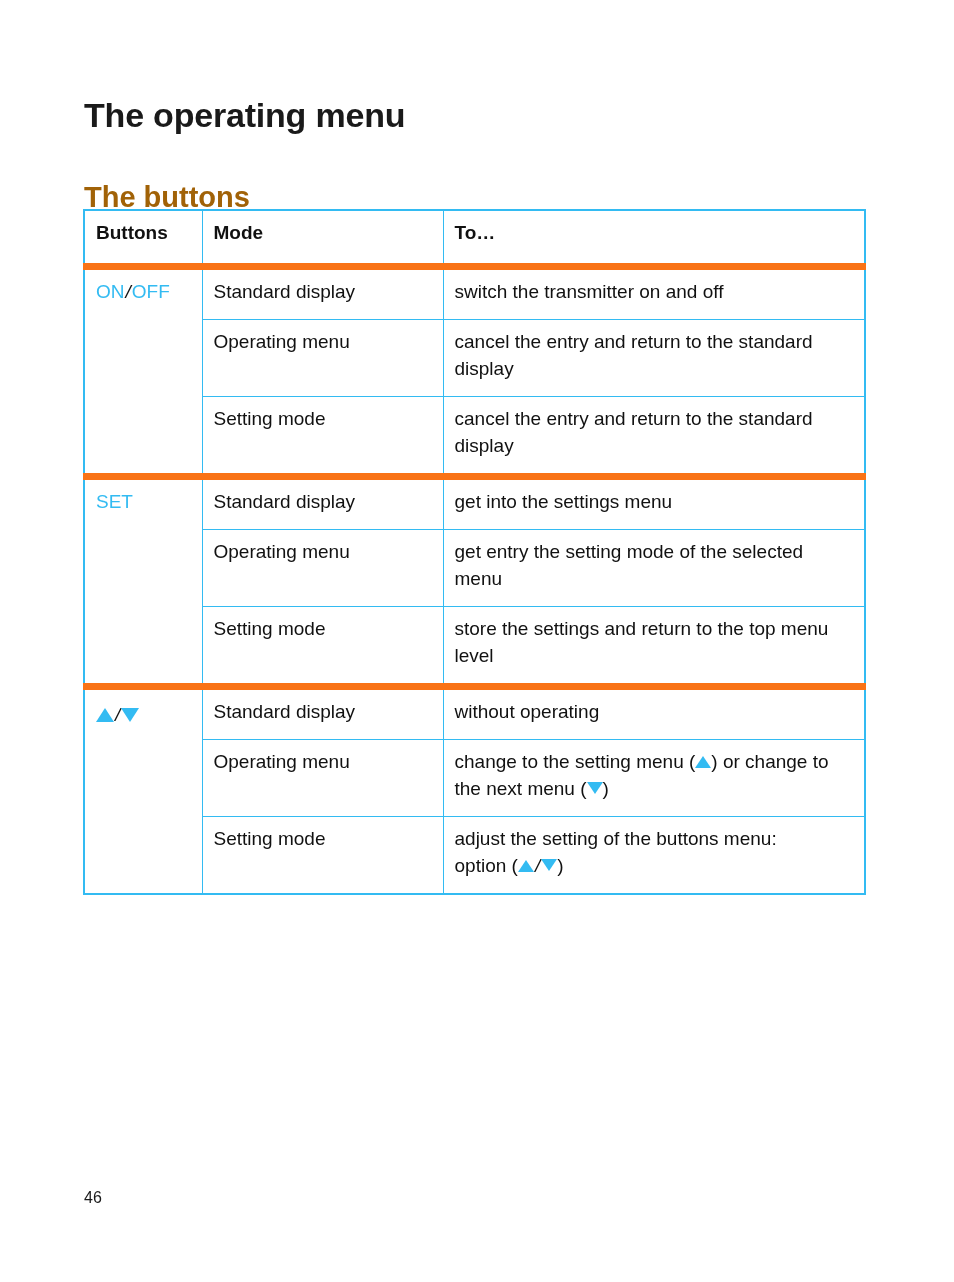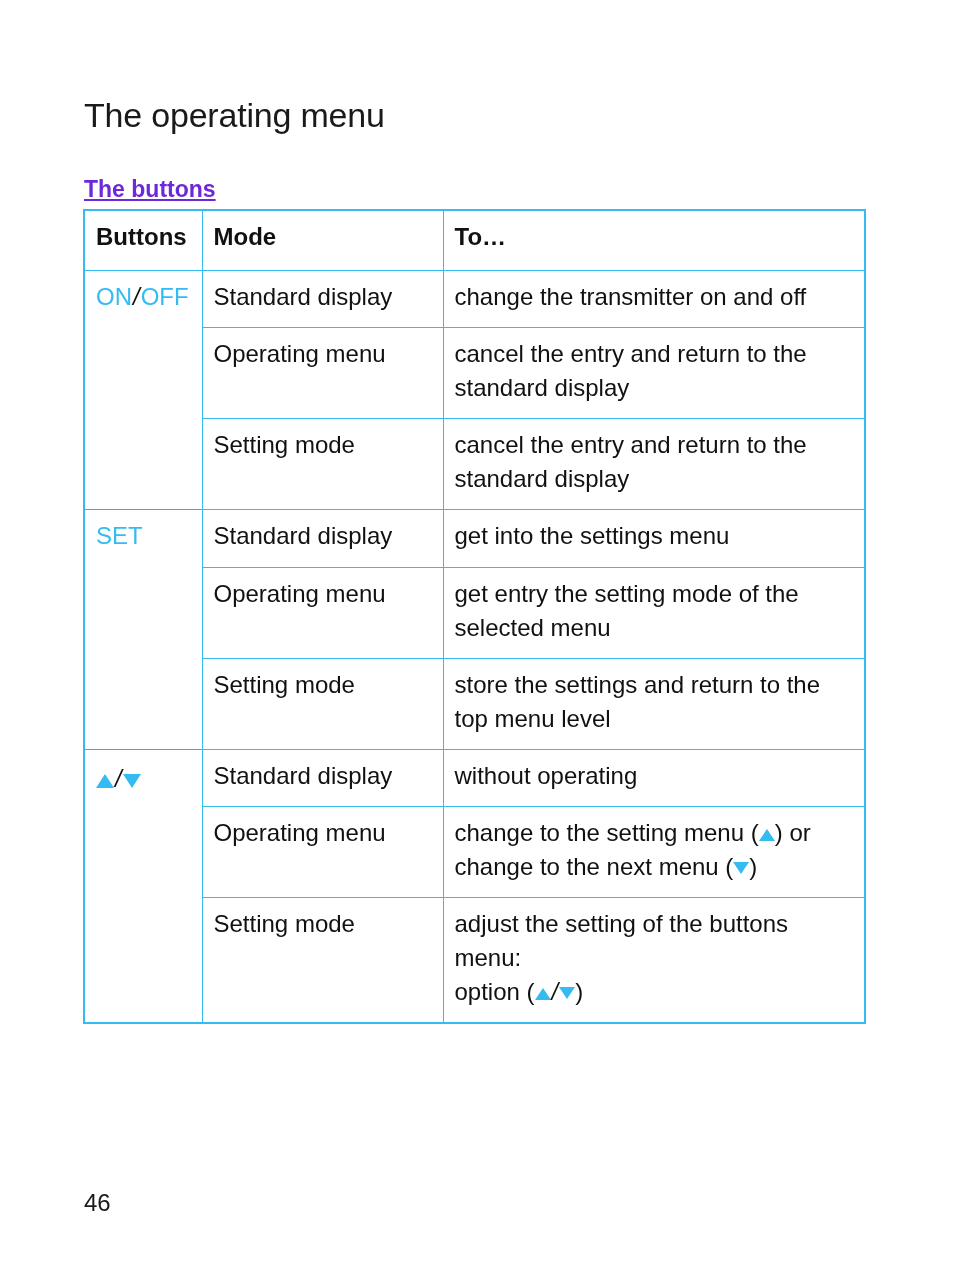--- a/index.html
+++ b/index.html
@@ -21,71 +21,70 @@
     left: 0; top: 0;
     width: 954px;
     height: 1282px;
   }
 
   .page-title {
     position: absolute;
     left: 84px;
     top: 74px;
     font-size: 34px;
-    font-weight: normal;
+    font-weight: bold;
     letter-spacing: -0.2px;
     color: #1a1a1a;
     line-height: 1.1;
   }
 
   .section-heading {
     position: absolute;
     left: 84px;
     top: 158px;
-    font-size: 23px;
+    font-size: 29px;
     font-weight: bold;
-    color: #6d28d9;
+    color: #a16207;
     line-height: 1.1;
-    text-decoration: underline;
   }
 
   
   .btn-table {
     position: absolute;
     left: 83px;
     top: 209px;
     width: 781px;
     border-collapse: collapse;
     table-layout: fixed;
     border: 2px solid #33bbf2;
   }
   .btn-table col.c1 { width: 118px; }
   .btn-table col.c2 { width: 241px; }
   .btn-table col.c3 { width: 422px; }
 
   .btn-table td, .btn-table th {
     border: 1px solid #33bbf2;
     vertical-align: top;
     padding: 9px 11px 13px 11px;
-    font-size: 24px;
+    font-size: 19px;
     line-height: 1.42;
     font-weight: normal;
     text-align: left;
     color: #111111;
   }
 
   .btn-table th {
     padding-bottom: 16px;
     font-weight: bold;
   }
   .btn-table th.hdr-buttons { font-weight: bold; }
 
   
   tr.group-start > td {
-    border-top: 1px solid #f97316;
+    border-top: 7px solid #f97316;
   }
   
   td.btn-cell {
     border-bottom: none;
     border-top: none;
   }
 
   .blue { color: #33bbf2; }
 
   .tri {
@@ -120,21 +119,21 @@
     color: #111111;
     padding: 0 1px;
   }
 
   .arrow-pair { white-space: nowrap; display: inline-block; padding-top: 3px; }
 
   .page-number {
     position: absolute;
     left: 84px;
     top: 1189px;
-    font-size: 24px;
+    font-size: 16px;
     color: #1a1a1a;
   }
 </style>
 </head>
 <body>
 
 <div class="page">
 
   <h1 class="page-title">The operating menu</h1>
 
@@ -153,21 +152,21 @@
         <th>To…</th>
       </tr>
     </thead>
     <tbody>
 
       <tr class="group-start">
         <td class="btn-cell" rowspan="3">
           <span class="blue">ON</span><span class="slash">/</span><span class="blue">OFF</span>
         </td>
         <td>Standard display</td>
-        <td>change the transmitter on and off</td>
+        <td>switch the transmitter on and off</td>
       </tr>
       <tr>
         <td>Operating menu</td>
         <td>cancel the entry and return to the standard display</td>
       </tr>
       <tr>
         <td>Setting mode</td>
         <td>cancel the entry and return to the standard display</td>
       </tr>
 

